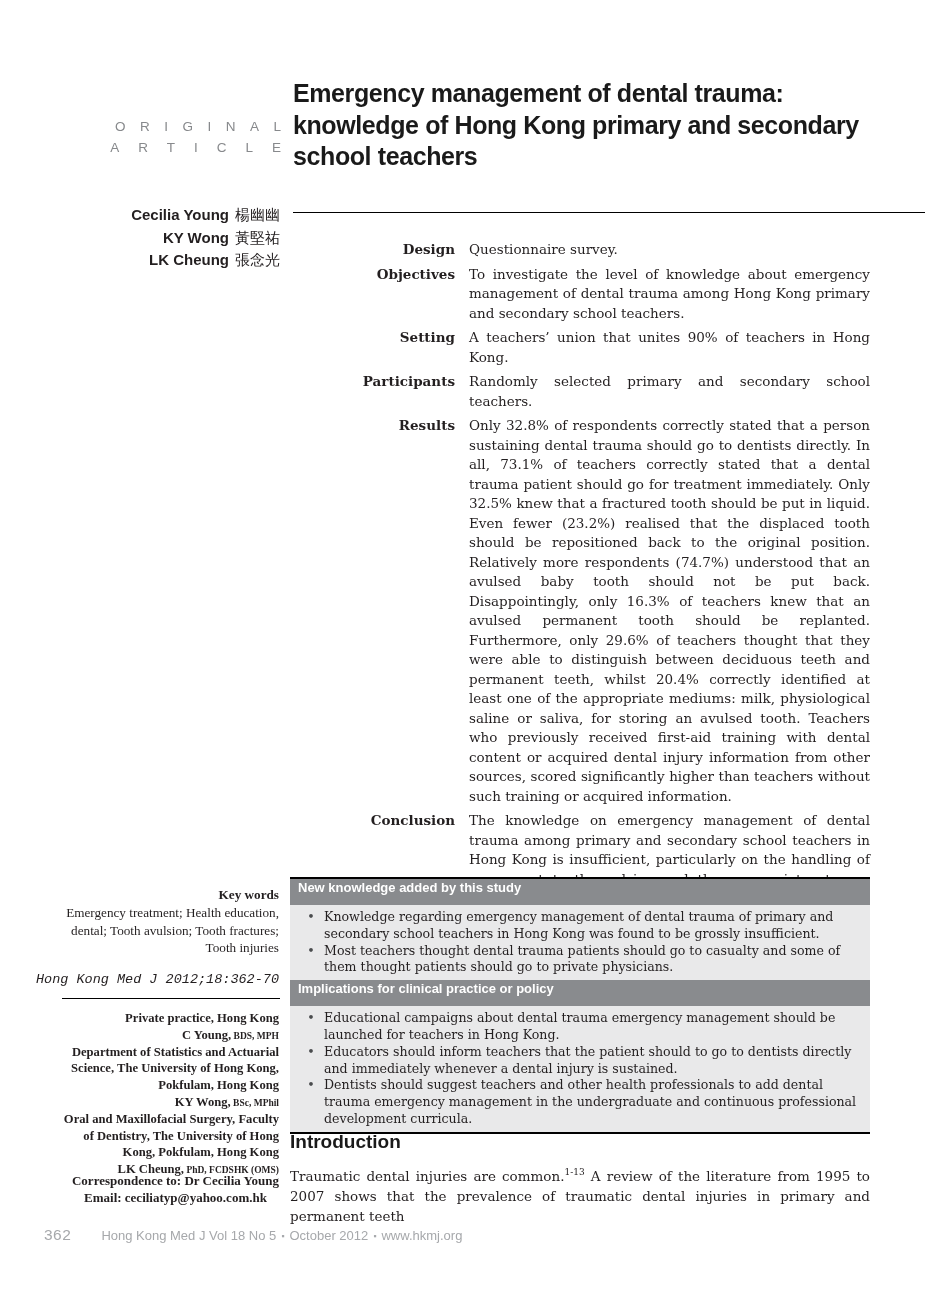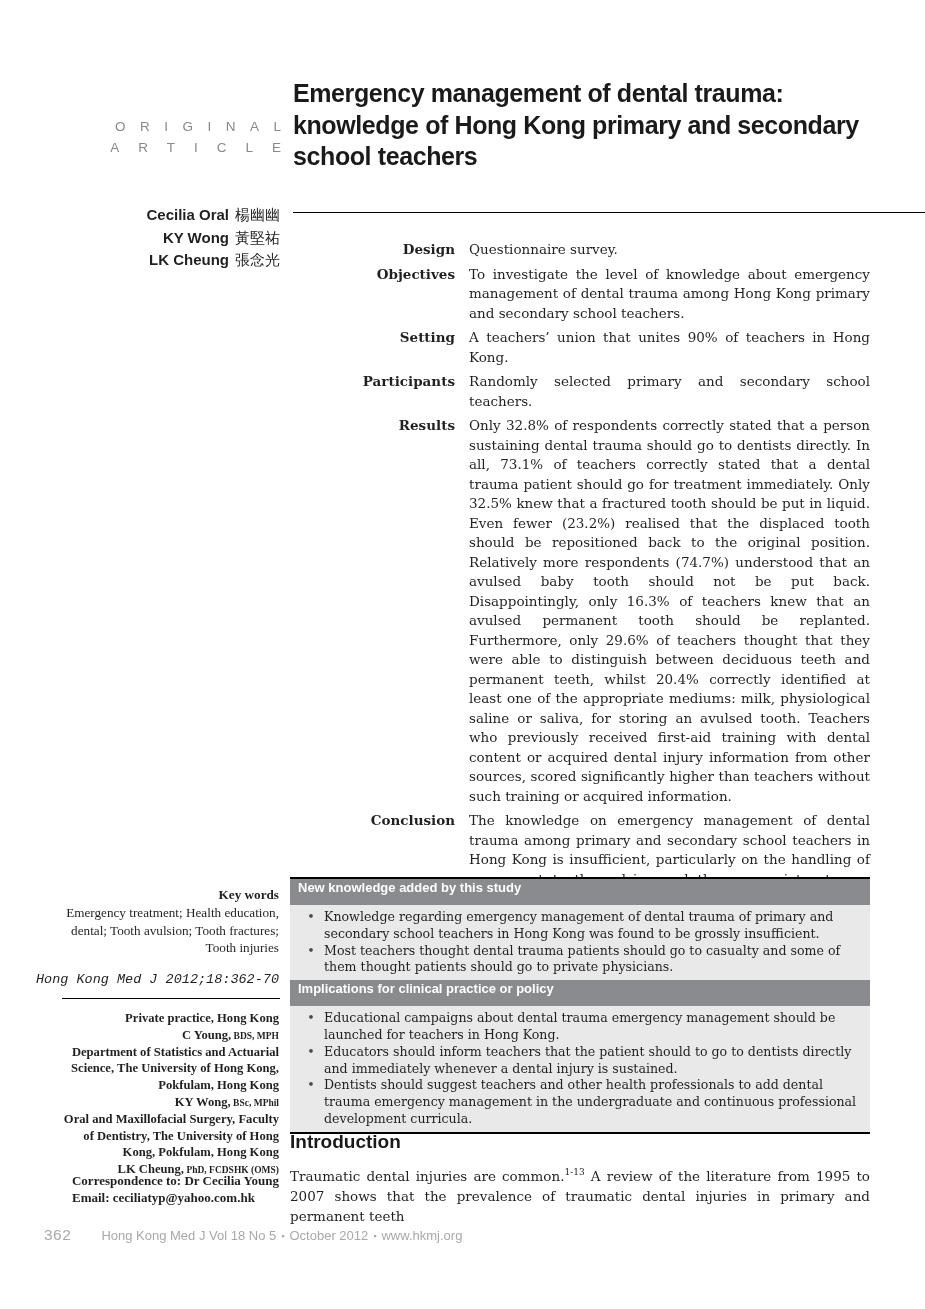--- a/index.html
+++ b/index.html
@@ -38,21 +38,21 @@
   
   .kw{position:absolute;top:886px;right:646px;width:250px;text-align:right;
     font-family:"Liberation Serif", serif;font-size:13.2px;line-height:17.8px;}
   .kw-title{font-weight:bold;}
   .citation{position:absolute;top:972px;right:646px;font-family:Liberation Mono, monospace;
     font-style:italic;font-size:13.5px;white-space:nowrap;}
   .side-rule{position:absolute;top:998px;left:62px;width:218px;border-top:1.3px solid #000;}
   .affil{position:absolute;top:1011px;right:646px;width:270px;text-align:right;
     font-family:"Liberation Serif", serif;font-size:12.6px;line-height:15.8px;font-weight:bold;}
   .quals{font-size:9.5px;}
-  .corr{position:absolute;top:1172px;right:646px;text-align:left;
+  .corr{position:absolute;top:1172px;right:646px;text-align:center;
     font-family:"Liberation Serif", serif;font-size:13px;line-height:17px;font-weight:bold;}
   
   .intro{position:absolute;left:290px;top:1131px;width:580px;}
   .intro .h{font-family:"Liberation Sans", sans-serif;font-weight:bold;font-size:19px;margin:0 0 9px 0;color:#1a1a1a;}
   .intro p{margin:0;font-size:13.5px;line-height:20px;text-align:justify;}
   .intro sup{font-size:9px;}
   
   .footer{position:absolute;top:1226px;left:44px;font-family:"Liberation Sans", sans-serif;
     color:#a6a8ab;font-size:13px;white-space:nowrap;}
   .pagenum{font-size:15.5px;margin-right:30px;letter-spacing:0.5px;}
@@ -67,21 +67,21 @@
 </div>
 
 <div class="title">
   <div>Emergency management of dental trauma:</div>
   <div>knowledge of Hong Kong primary and secondary</div>
   <div>school teachers</div>
 </div>
 
 <div class="authors">
   <div>
-    <span class="name">Cecilia Oral</span><span class="cjk">楊幽幽</span>
+    <span class="name">Cecilia Young</span><span class="cjk">楊幽幽</span>
   </div>
   <div>
     <span class="name">KY Wong</span><span class="cjk">黃堅祐</span>
   </div>
   <div>
     <span class="name">LK Cheung</span><span class="cjk">張念光</span>
   </div>
 </div>
 
 <div class="rule-top"></div>

